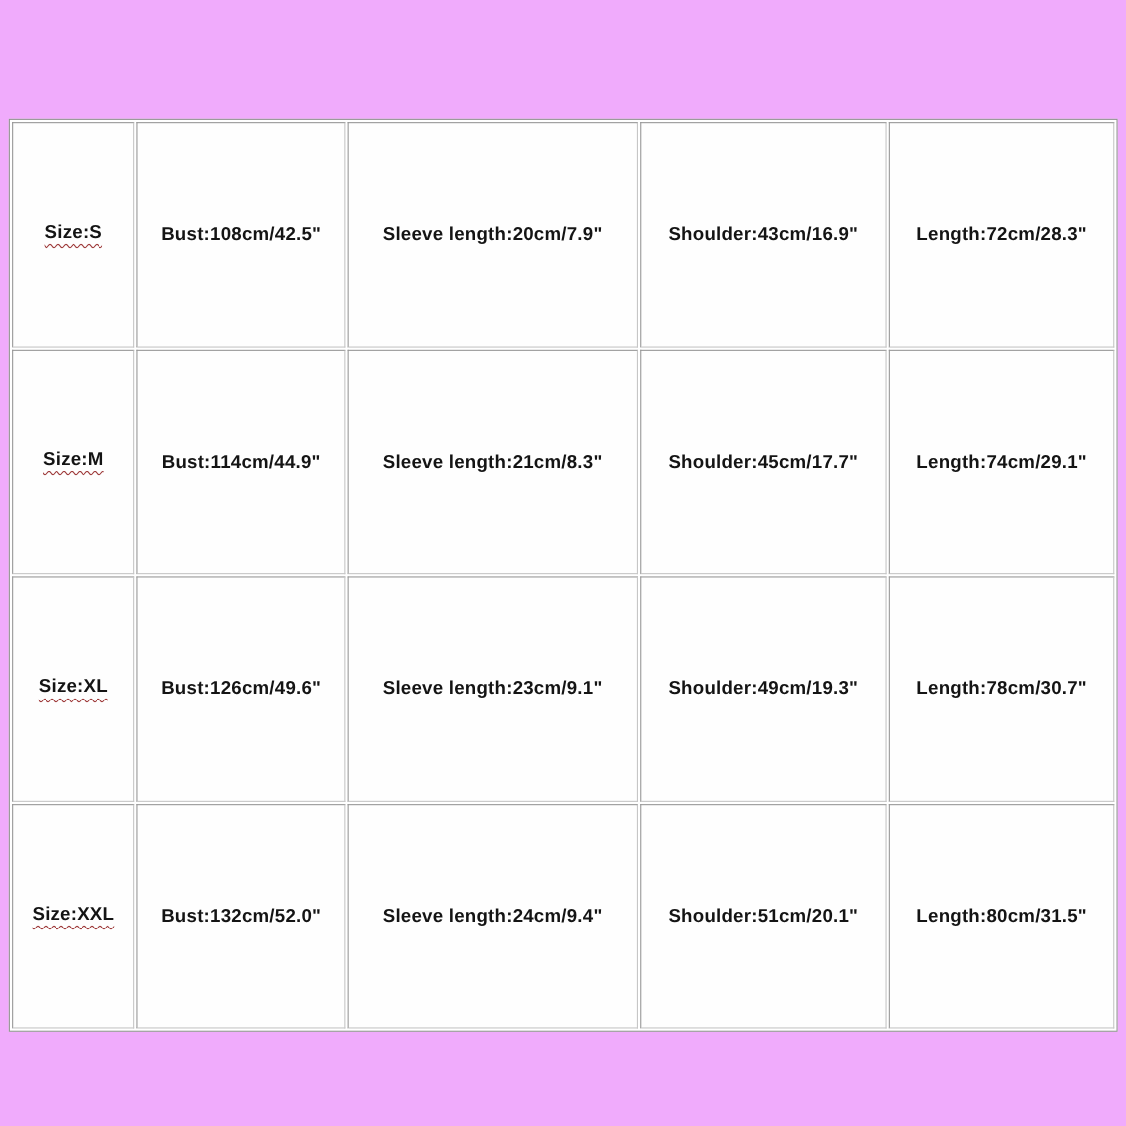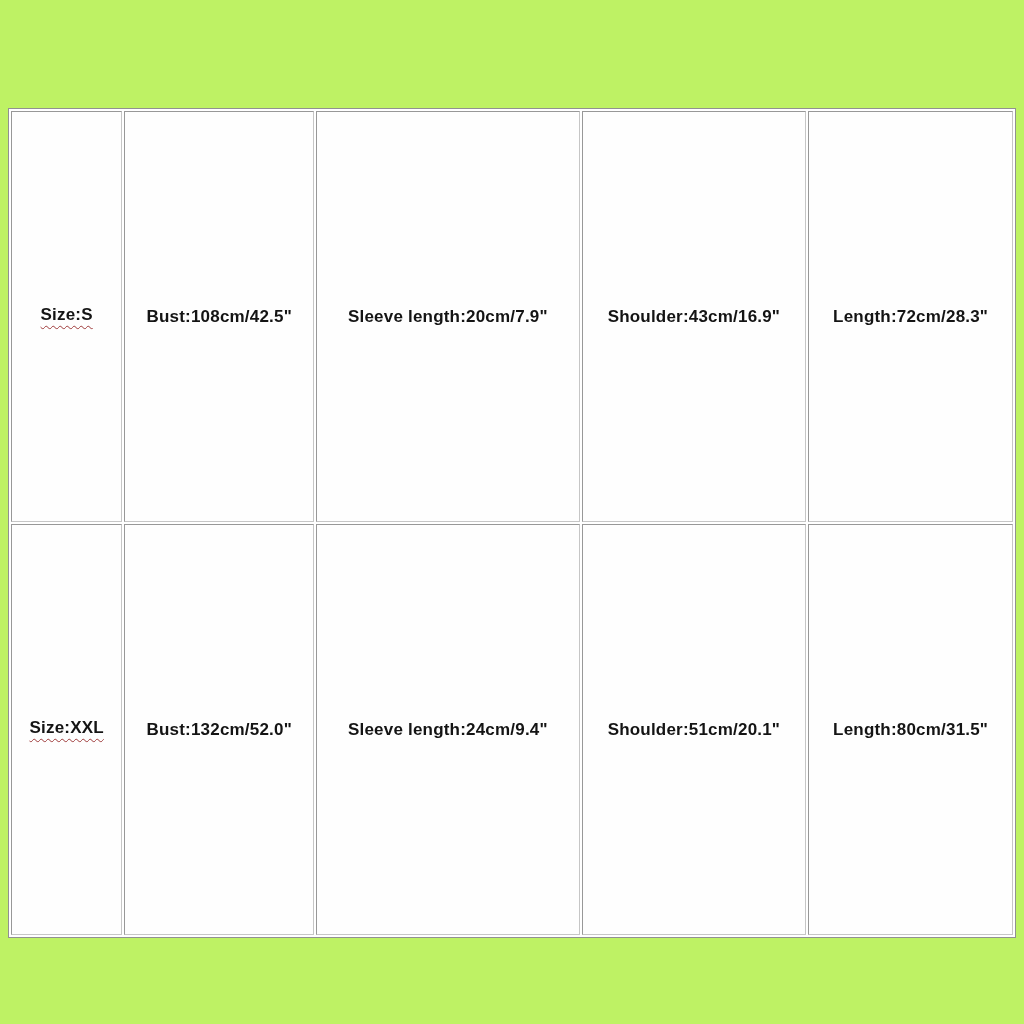--- a/index.html
+++ b/index.html
@@ -8,21 +8,21 @@
     padding: 0;
     width: 1024px;
     height: 1024px;
     background: #ffffff;
     font-family: "Liberation Sans", "DejaVu Sans", sans-serif;
   }
   .page {
     position: relative;
     width: 1024px;
     height: 1024px;
-    background: #bef264;
+    background: #f0abfc;
   }
   table.size-chart {
     position: absolute;
     left: 8px;
     top: 108px;
     width: 1008px;
     height: 830px;
     border-collapse: separate;
     border-spacing: 2px;
     border: 1px solid #919191;
@@ -73,20 +73,34 @@
     </colgroup>
     <tbody>
       <tr>
         <td><span class="size-label">Size:S</span></td>
         <td>Bust:108cm/42.5"</td>
         <td>Sleeve length:20cm/7.9"</td>
         <td>Shoulder:43cm/16.9"</td>
         <td>Length:72cm/28.3"</td>
       </tr>
       <tr>
+        <td><span class="size-label">Size:M</span></td>
+        <td>Bust:114cm/44.9"</td>
+        <td>Sleeve length:21cm/8.3"</td>
+        <td>Shoulder:45cm/17.7"</td>
+        <td>Length:74cm/29.1"</td>
+      </tr>
+      <tr>
+        <td><span class="size-label">Size:XL</span></td>
+        <td>Bust:126cm/49.6"</td>
+        <td>Sleeve length:23cm/9.1"</td>
+        <td>Shoulder:49cm/19.3"</td>
+        <td>Length:78cm/30.7"</td>
+      </tr>
+      <tr>
         <td><span class="size-label">Size:XXL</span></td>
         <td>Bust:132cm/52.0"</td>
         <td>Sleeve length:24cm/9.4"</td>
         <td>Shoulder:51cm/20.1"</td>
         <td>Length:80cm/31.5"</td>
       </tr>
     </tbody>
   </table>
 </div>
 

